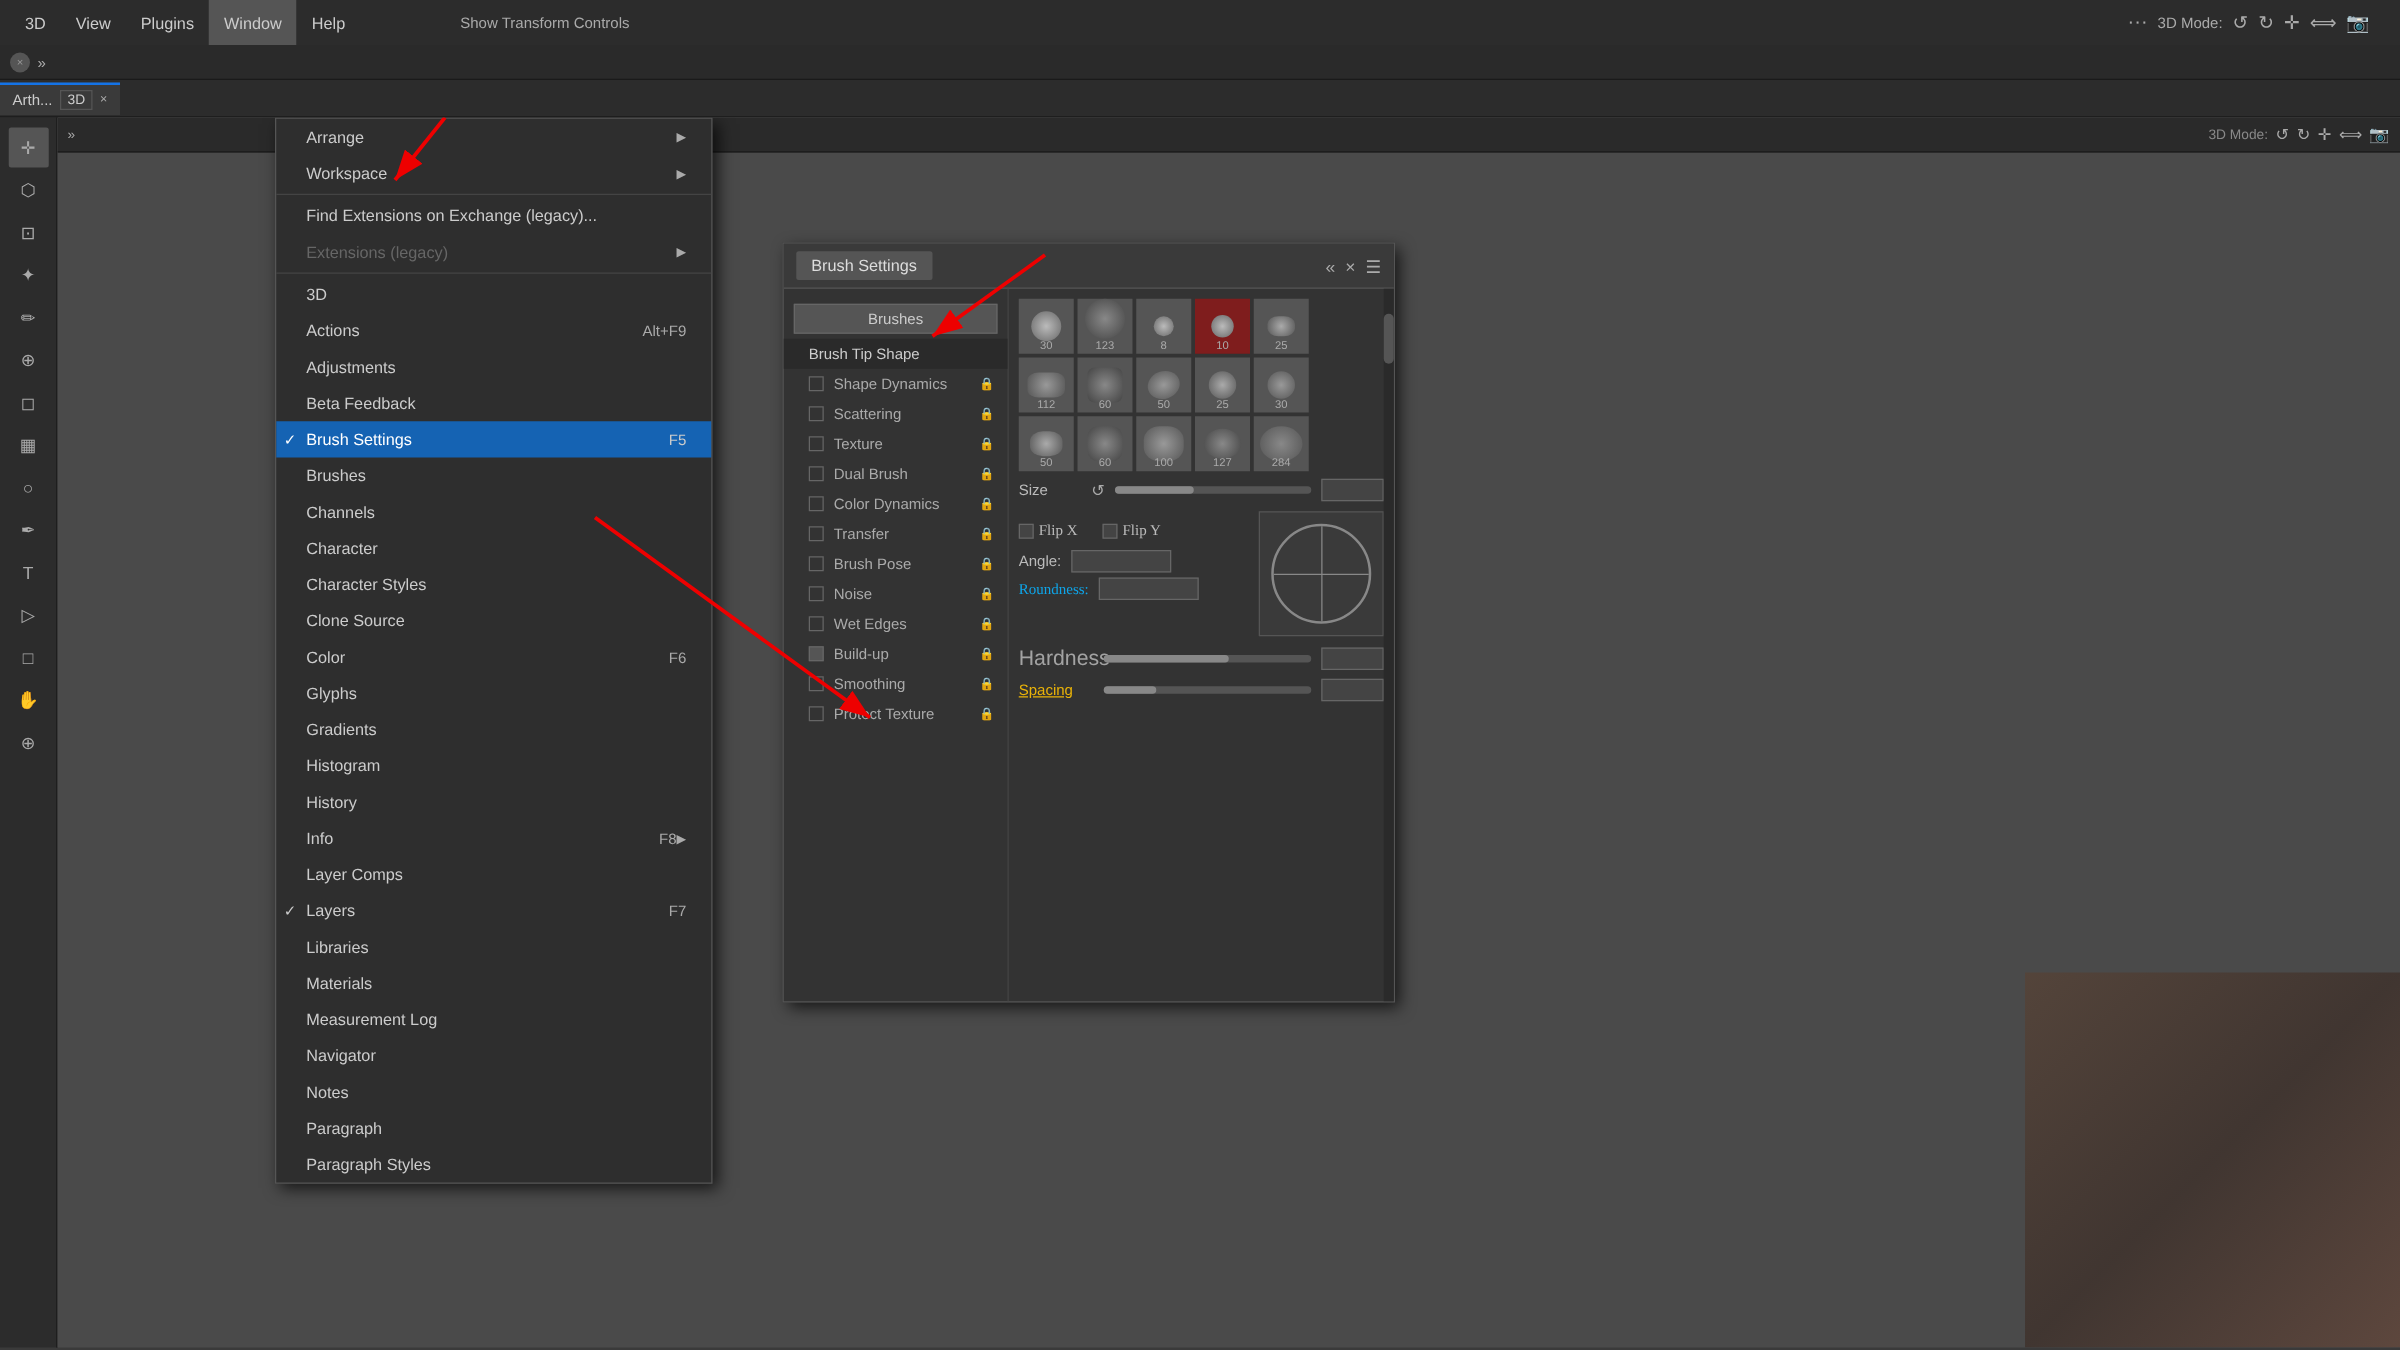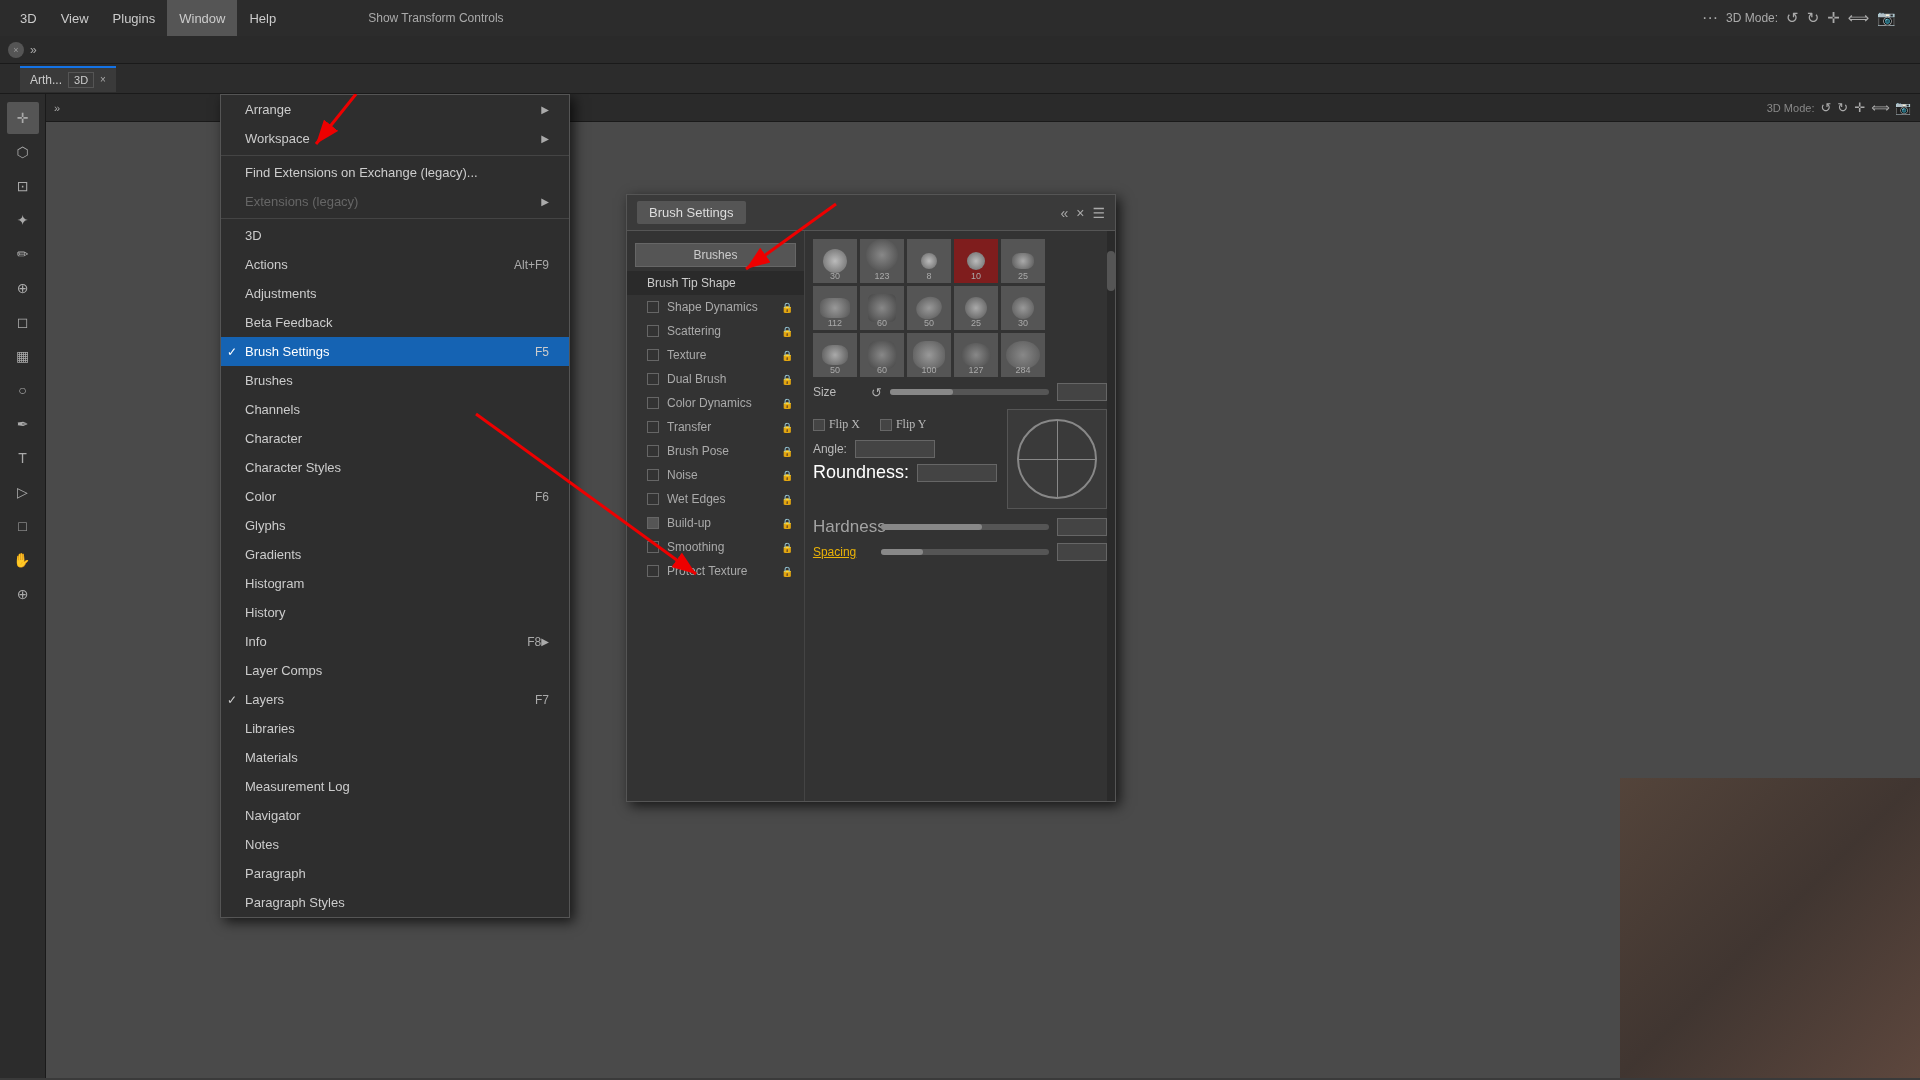--- a/index.html
+++ b/index.html
@@ -278,21 +278,21 @@
       background: linear-gradient(135deg, #5a4030 0%, #3a2820 50%, #6a4535 100%);
       opacity: 0.6;
     }
 
     
     .canvas-tab-area {
       height: 30px;
       background: #2c2c2c;
       display: flex;
       align-items: center;
-      padding: 0 20px;
+      padding: 0 0;
       border-bottom: 1px solid #1a1a1a;
       font-size: 12px;
       color: #ccc;
       gap: 12px;
     }
     .canvas-tab {
       padding: 4px 10px;
       background: #3a3a3a;
       border-top: 2px solid #1473e6;
       cursor: pointer;
@@ -578,21 +578,21 @@
                 <div class="flip-item">
                   <div style="width:12px;height:12px;border:1px solid #666;background:#444;"></div>
                   <span>Flip Y</span>
                 </div>
               </div>
               <div style="display:flex;align-items:center;gap:8px;margin:4px 0;">
                 <span style="font-size:12px;color:#bbb;">Angle:</span>
                 <div style="width:80px;height:18px;background:#444;border:1px solid #666;"></div>
               </div>
               <div style="display:flex;align-items:center;gap:8px;margin:4px 0;">
-                <span style="font-size:18px;color:#ffffff;">Roundness:</span>
+                <span style="font-size:12px;color:#0ea5e9;font-family:Liberation Serif, serif;">Roundness:</span>
                 <div style="width:80px;height:18px;background:#444;border:1px solid #666;"></div>
               </div>
             </div>
 
             <div style="width:100px;height:100px;border:1px solid #555;background:#3a3a3a;display:flex;align-items:center;justify-content:center;margin-left:auto;">
               <div style="width:80px;height:80px;border:2px solid #888;border-radius:50%;position:relative;">
                 <div style="position:absolute;top:50%;left:0;right:0;height:1px;background:#888;"></div>
                 <div style="position:absolute;left:50%;top:0;bottom:0;width:1px;background:#888;"></div>
               </div>
             </div>
@@ -678,20 +678,23 @@
       </div>
 
       <div class="dropdown-item">
         <span>Character</span>
       </div>
 
       <div class="dropdown-item">
         <span>Character Styles</span>
       </div>
 
+      <div class="dropdown-item">
+        <span>Clone Source</span>
+      </div>
 
       <div class="dropdown-item">
         <span>Color</span>
         <span class="shortcut">F6</span>
       </div>
 
       <div class="dropdown-item">
         <span>Glyphs</span>
       </div>
 

